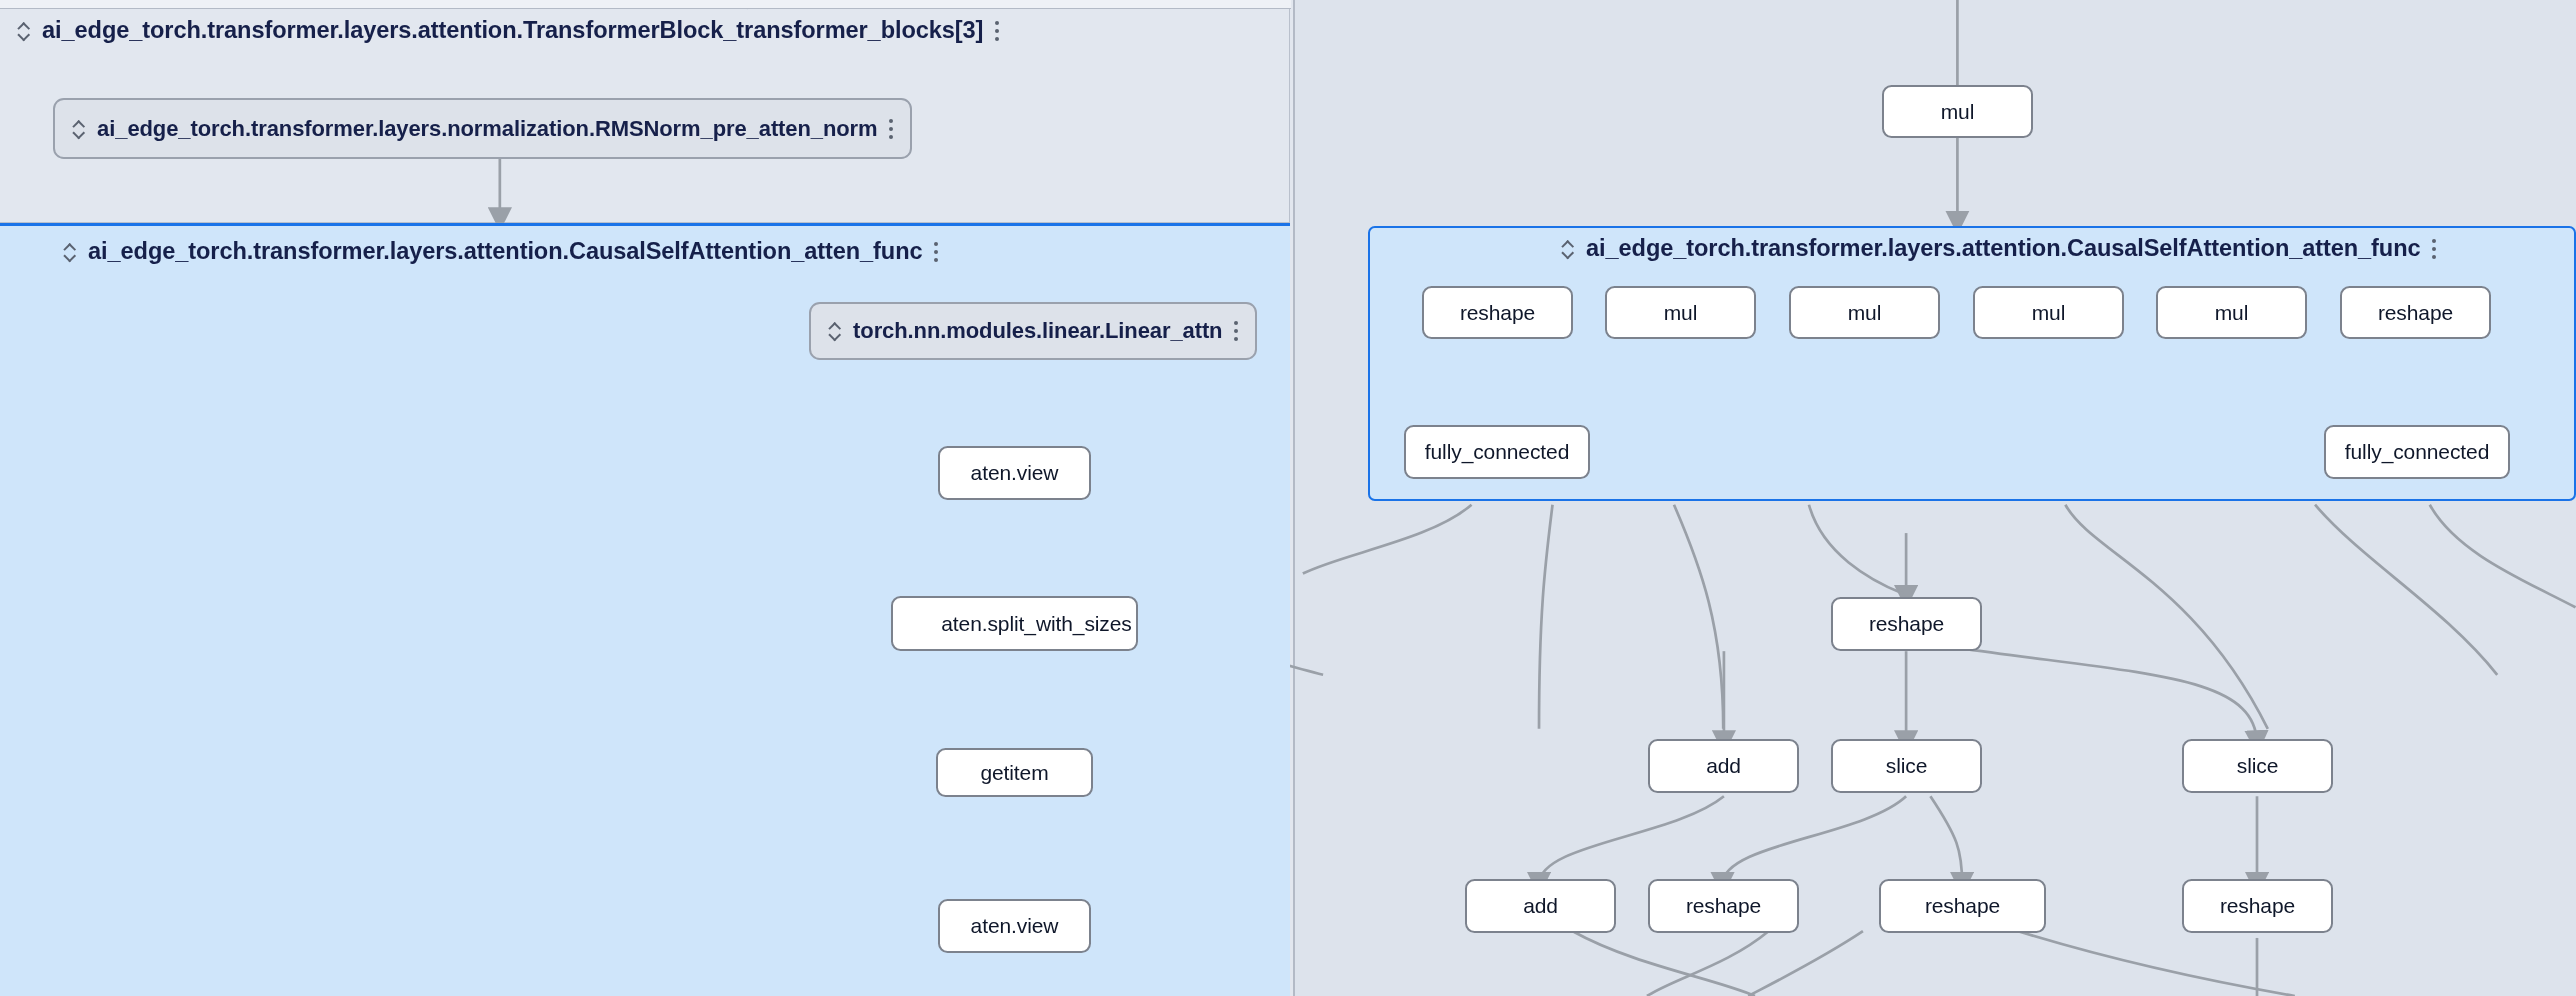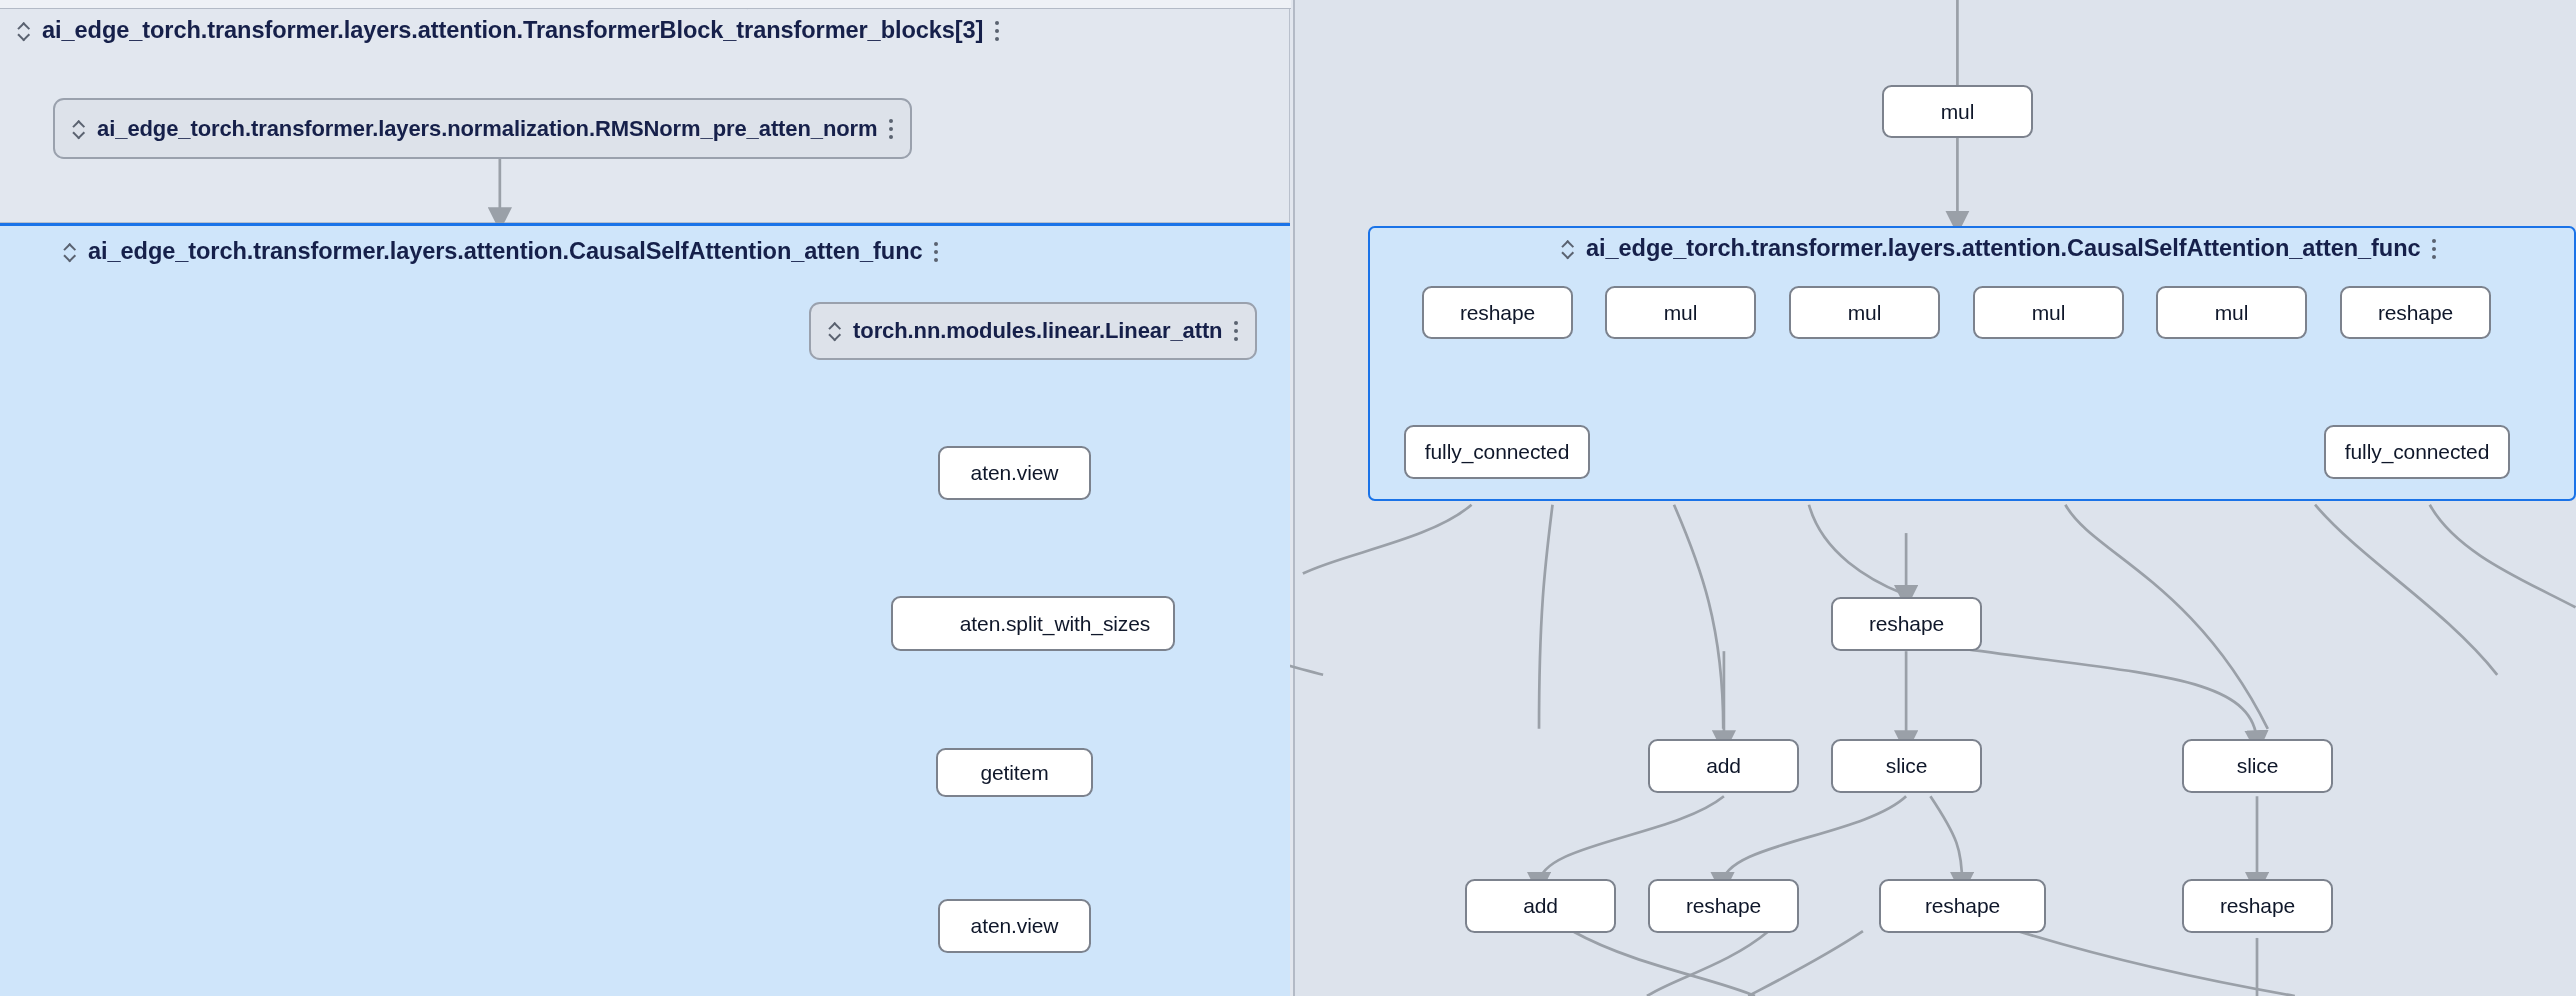--- a/index.html
+++ b/index.html
@@ -306,21 +306,21 @@
   <div class="op" style="left:1404px; top:425px; width:186px; height:54px;">
     <span>fully_connected</span>
   </div>
   <div class="op" style="left:2324px; top:425px; width:186px; height:54px;">
     <span>fully_connected</span>
   </div>
 
   <div class="op" style="left:938px; top:446px; width:153px; height:54px;">
     <span>aten.view</span>
   </div>
-  <div class="op" style="left:891px; top:596px; width:284px; height:55px;padding-left:44px;">
+  <div class="op" style="left:891px; top:596px; width:247px; height:55px;padding-left:44px;">
     <span>aten.split_with_sizes</span>
   </div>
   <div class="op" style="left:936px; top:748px; width:157px; height:49px;">
     <span>getitem</span>
   </div>
   <div class="op" style="left:938px; top:899px; width:153px; height:54px;">
     <span>aten.view</span>
   </div>
 
   <div class="op" style="left:1831px; top:597px; width:151px; height:54px;">

